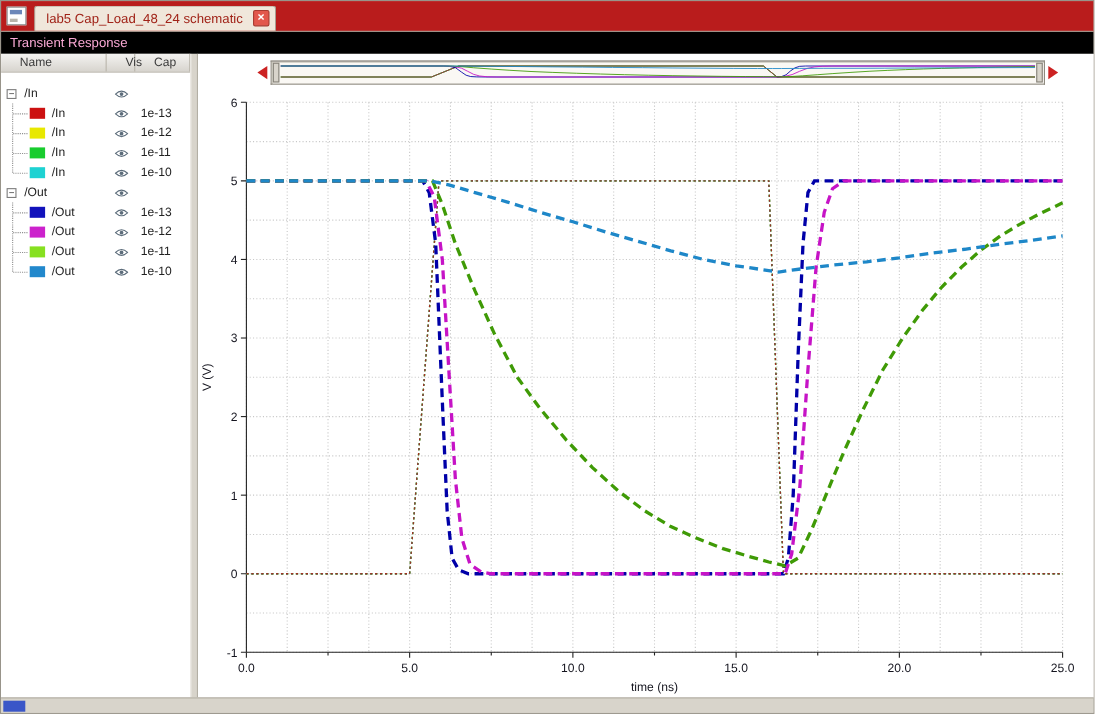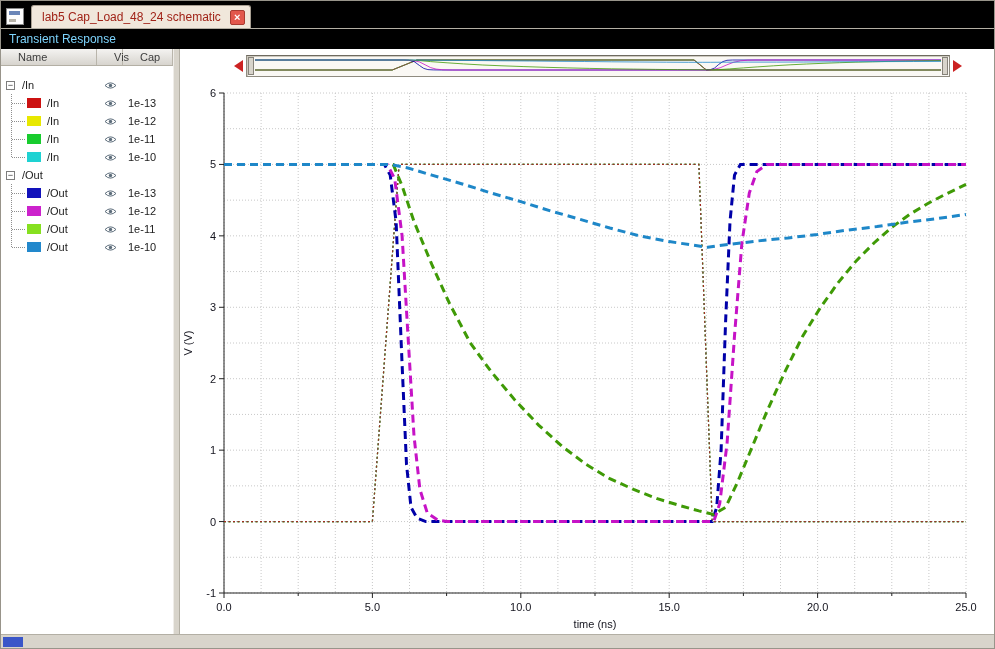--- a/index.html
+++ b/index.html
@@ -1,29 +1,29 @@
 <!DOCTYPE html>
 <html><head>
 <meta charset="utf-8">
 <style>
   *{margin:0;padding:0;box-sizing:border-box}
   html,body{width:995px;height:649px;overflow:hidden;background:#d8d4cb;
     font-family:"Liberation Sans",sans-serif}
   .window{width:995px;height:649px;border:1px solid #98948a;display:flex;flex-direction:column;background:#d8d4cb}
   
-  .tabbar{height:28px;display:flex;align-items:flex-end;padding:3px 5px 0 5px;background:#000000;border-bottom:1px solid #b3afa4;gap:7px}
+  .tabbar{height:28px;display:flex;align-items:center;padding:3px 5px 0 5px;background:#b91c1c;border-bottom:1px solid #b3afa4;gap:7px}
   .app-icon{width:18px;height:17px;background:#fdfdfd;border:1px solid #8a8a8a;position:relative;margin-bottom:3px}
   .app-icon::after{content:"";position:absolute;left:2px;top:2px;width:11px;height:4px;background:#6b86b8}
   .app-icon::before{content:"";position:absolute;left:2px;bottom:2px;width:7px;height:3px;background:#b8b4aa}
   .tab{height:23px;display:flex;align-items:center;gap:9px;padding:0 5px 0 10px;background:#f0e7db;
     border:1px solid #a89f92;border-bottom:none;border-radius:3px 3px 0 0;color:#a02318;font-size:12px;cursor:pointer}
   .tab-close{width:15px;height:15px;background:#e2574c;border:1px solid #a83b31;border-radius:2px;color:#fff;
     font-size:11px;line-height:12px;text-align:center;font-weight:bold;cursor:pointer}
   
-  .titlebar{height:20px;background:#000;color:#7dd3fc;font-size:12px;display:flex;align-items:center;padding-left:8px;flex:0 0 auto}
+  .titlebar{height:20px;background:#000;color:#f9a8d4;font-size:12px;display:flex;align-items:center;padding-left:8px;flex:0 0 auto}
   
   .content{flex:1;display:flex;min-height:0;background:#fff}
   .signal-panel{width:172px;background:#fff;display:flex;flex-direction:column;font-size:11px;color:#222}
   .panel-header{display:grid;grid-template-columns:96px 26px 1fr;height:17px;flex:0 0 auto;
     background:linear-gradient(#f4f3f1,#d7d4ce);border-bottom:1px solid #b3afa4;color:#3c3c3c}
   .panel-header span{padding-left:17px;border-right:1px solid #b9b5ab;display:flex;align-items:center}
   .tree{padding-top:10px;flex:1;overflow:hidden}
   .row{display:grid;grid-template-columns:96px 26px 1fr;height:18px;align-items:center;position:relative;cursor:default}
   .c-name{display:flex;align-items:center;height:100%}
   .expander{width:9px;height:9px;border:1px solid #7d7d7d;background:#fff;margin:0 5px 0 5px;

